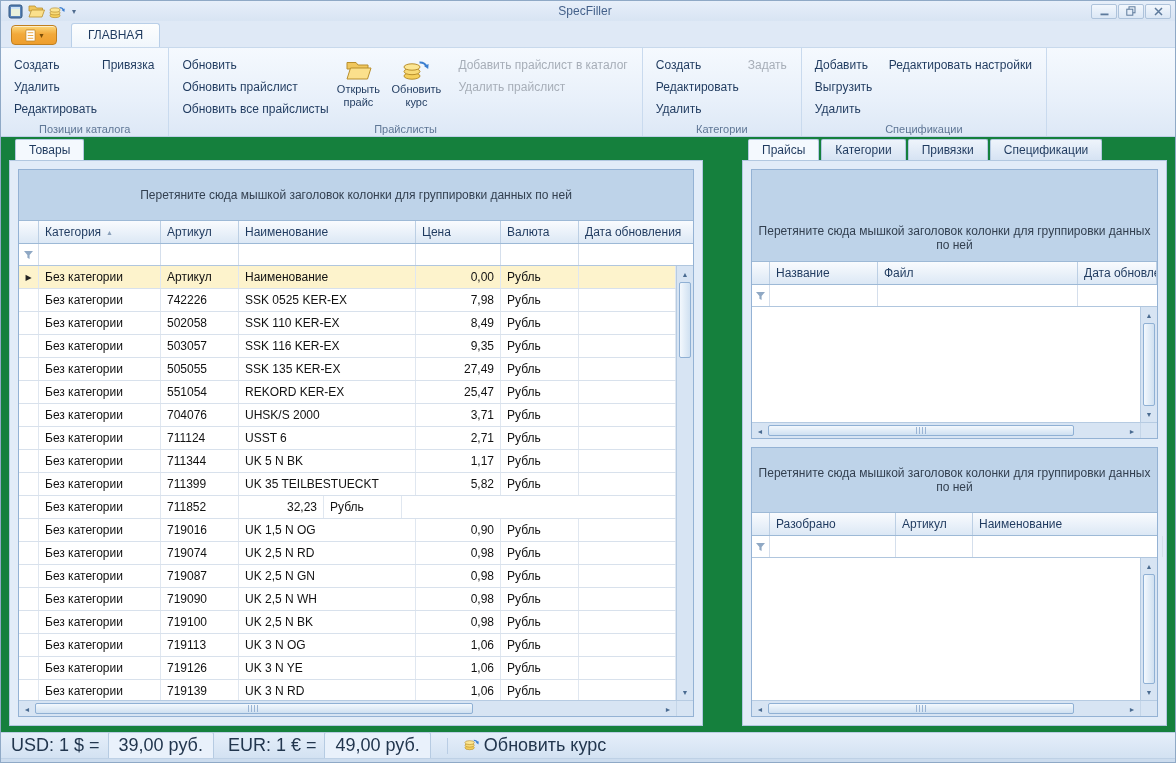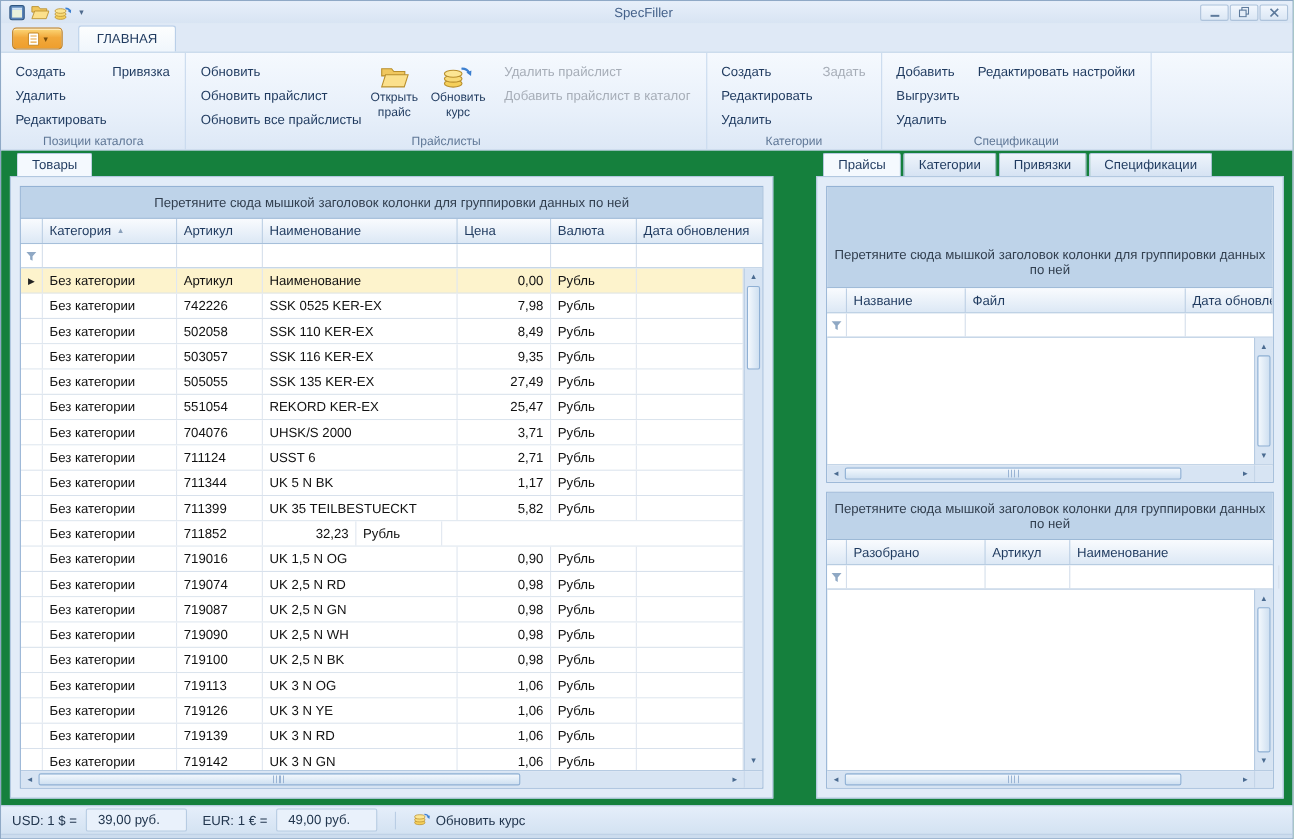--- a/index.html
+++ b/index.html
@@ -37,21 +37,21 @@
   .pane.left { width:694px; flex-shrink:0; }
   .pane.right { flex:1;margin-left:31px; }
   .pane-tabs { display:flex; gap:2px; padding-left:6px; height:21px; flex-shrink:0; }
   .pane-tab { padding:3px 13px 0; font-size:12px; color:#1f3a5f; background:linear-gradient(#eef4fb,#d6e3f3); border:1px solid #b4c9e1; border-bottom:none; border-radius:2px 2px 0 0; white-space:nowrap; }
   .pane-tab.active { background:#f4f9fe; }
   .pane-body { flex:1; border:1px solid #b2c8e0; background:#e2ecf8; padding:8px; display:flex; flex-direction:column; gap:8px; min-height:0; }
 
   
   .grid { border:1px solid #94b2d4; background:#fff; display:flex; flex-direction:column; min-height:0; }
   .grid.half { flex:1; }
-  .group-hint { background:#bed3e9; color:#323f4f; font-size:12px; text-align:center; padding:7px 4px; border-bottom:1px solid #9db9d6; flex-shrink:0; }
+  .group-hint { background:#bed3e9; color:#323f4f; font-size:12px; text-align:center; padding:18px 4px; border-bottom:1px solid #9db9d6; flex-shrink:0; }
   .group-hint.tall { height:92px; display:flex; align-items:flex-end; justify-content:center; padding-bottom:9px; }
   .ghead { display:flex; height:23px; background:linear-gradient(#f9fbfe,#dce8f5); border-bottom:1px solid #9db9d6; flex-shrink:0; overflow:hidden; }
   .hcell { display:flex; align-items:center; padding:0 6px; border-right:1px solid #bccfe4; font-size:12px; color:#1f3a5f; white-space:nowrap; overflow:hidden; flex-shrink:0; }
   .sort { margin-left:5px; font-size:7px; color:#8aa0ba; }
   .frow { display:flex; height:22px; background:#fff; border-bottom:1px solid #b0c6de; flex-shrink:0; }
   .fcell { border-right:1px solid #d5dfec; display:flex; align-items:center; justify-content:center; flex-shrink:0; }
   .rows-wrap { flex:1; display:flex; min-height:0; }
   .rows { flex:1; overflow:hidden; min-width:0; }
   .drow { display:flex; height:23px; border-bottom:1px solid #d8e1ec; background:#fff; }
   .drow.selected { background:#fdf3cc; }
@@ -75,21 +75,21 @@
   .scroll-corner { width:17px; background:#d7e4f3; border-left:1px solid #c4d5e8; }
   .sarrow { width:16px; height:16px; display:flex; align-items:center; justify-content:center; font-size:7px; color:#4a6b91; flex-shrink:0; }
   .vtrack { flex:1; padding:0 2px; }
   .vthumb { width:100%; background:linear-gradient(90deg,#f3f8fd,#cfe0f1); border:1px solid #8fb0d4; border-radius:2px; }
   .vthumb.full { height:100%; }
   .htrack { flex:1; padding:2px 0; display:flex; }
   .hthumb { height:100%; background:linear-gradient(#f3f8fd,#cfe0f1); border:1px solid #8fb0d4; border-radius:2px; display:flex; align-items:center; justify-content:center; }
   .grip { width:11px; height:7px; background:repeating-linear-gradient(90deg,#9ab4d4 0 1px,transparent 1px 3px); }
 
   
-  .statusbar { height:26px; background:linear-gradient(#e5eefa,#d3e2f2); border-top:1px solid #b9cde4; display:flex; align-items:center; padding:0 10px; font-size:12px; color:#22364e; flex-shrink:0; }
+  .statusbar { height:26px; background:linear-gradient(#e5eefa,#d3e2f2); border-top:1px solid #b9cde4; display:flex; align-items:center; padding:0 10px; font-size:18px; color:#22364e; flex-shrink:0; }
   .st-label { margin-right:8px; white-space:nowrap; }
   .st-box { border:1px solid #b6cbe2; background:#e9f1fb; border-radius:2px; padding:2px 10px 3px; margin-right:14px; min-width:92px; white-space:nowrap; }
   .st-sep { width:1px; height:16px; background:#b9cde4; margin:0 10px 0 2px; }
   .st-btn { display:flex; align-items:center; gap:5px; padding:2px 6px; border-radius:2px; white-space:nowrap; }
   .frame-bottom { height:4px; background:#ccdcee; border-top:1px solid #bed1e6; flex-shrink:0; }
 </style>
 </head>
 <body>
 
 <div class="window">
@@ -189,22 +189,22 @@
               <ellipse cx="9" cy="19" rx="8" ry="3.2" fill="#f5cf5a" stroke="#b98f2d"></ellipse>
               <ellipse cx="9" cy="14.5" rx="8" ry="3.2" fill="#f8da77" stroke="#b98f2d"></ellipse>
               <ellipse cx="9" cy="10" rx="8" ry="3.2" fill="#fce694" stroke="#b98f2d"></ellipse>
               <path d="M16.5 5.5 a7 6.5 0 0 1 7 4" fill="none" stroke="#3c7fd0" stroke-width="2"></path>
               <path d="M25.6 7 l-0.4 5 -4.2-3z" fill="#3c7fd0"></path>
             </svg>
         </span>
         <span>Обновить курс</span>
       </div>
       <div class="btn-col" style="margin-left:8px;">
+        <div class="small-btn disabled">Добавить прайслист в каталог</div>
         <div class="small-btn disabled">Удалить прайслист</div>
-        <div class="small-btn disabled">Добавить прайслист в каталог</div>
       </div>
       <div class="group-label">Прайслисты</div>
     </div>
 
     <div class="ribbon-group">
       <div class="btn-col" style="width:92px;">
         <div class="small-btn">Создать</div>
         <div class="small-btn">Редактировать</div>
         <div class="small-btn">Удалить</div>
       </div>

